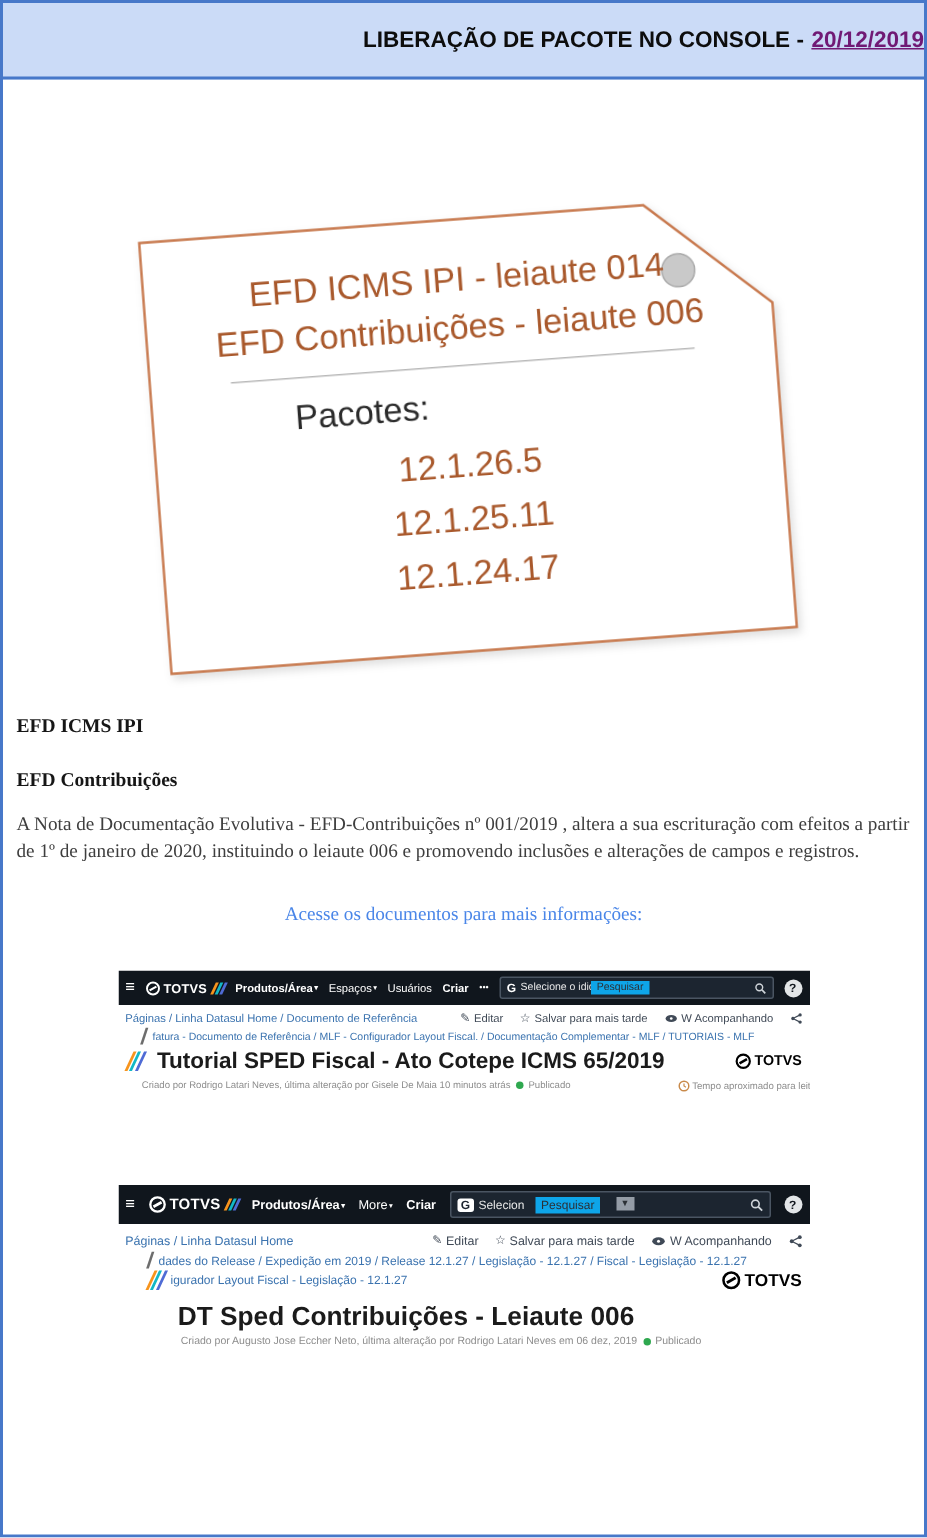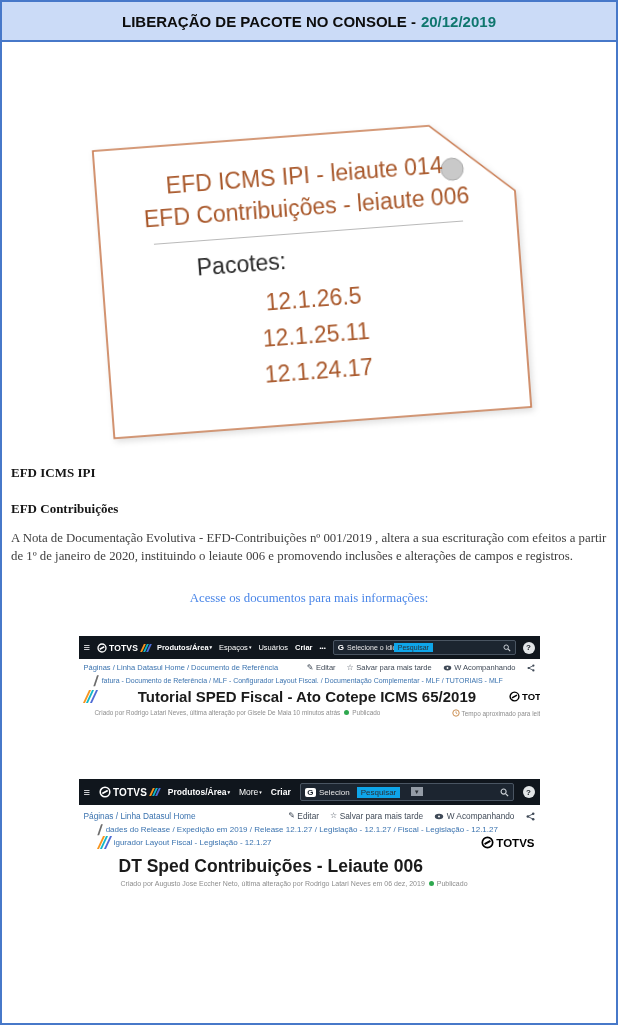--- a/index.html
+++ b/index.html
@@ -2,22 +2,22 @@
 <html><head>
 <meta charset="utf-8">
 <style>
   * { box-sizing: border-box; margin: 0; padding: 0; }
   html,body { background:#ffffff; }
   body { font-family:"Liberation Sans", sans-serif; }
 
   .page { width:618px; height:1025px; border:2px solid #4778c9; background:#fff; position:relative; overflow:hidden; }
 
   
-  .hdr { height:40px; background:#cbdbf7; border-bottom:2px solid #4778c9; display:flex; align-items:center; justify-content:center; font-size:15px; font-weight:bold; color:#0d0d0d; }
-  .hdr .date { color:#0f766e; margin-left:5px; }
+  .hdr { height:51px; background:#cbdbf7; border-bottom:2px solid #4778c9; display:flex; align-items:center; justify-content:flex-end; font-size:15px; font-weight:bold; color:#0d0d0d; }
+  .hdr .date { color:#701a75; margin-left:5px;text-decoration:underline; }
 
   
   .tag-area { position:relative; height:415px; }
   .tag { position:absolute; left:100px; top:92px; width:420px; height:290px; transform:rotate(-4.3deg); filter:drop-shadow(2px 3px 3px rgba(0,0,0,0.13)); }
   .tag svg.shape { position:absolute; left:0; top:0; }
   .tag-text { position:absolute; inset:0; text-align:center; color:#a9592c; padding-top:28px; }
   .tag-line { font-size:23px; }
   .tag-line + .tag-line { margin-top:5px; }
   .tag-sep { width:310px; height:1px; background:#b9b9b9; margin:11px auto 0; }
   .tag-pacotes { margin-top:13px; margin-left:96px; text-align:left; font-size:23px; color:#2b2b2b; }
@@ -71,21 +71,21 @@
   .shot1 .row1 { font-size:7.5px; }
   .shot2 .row1 { font-size:8.3px; margin-top:2px; }
   .crumb { color:#3b73af; white-space:nowrap; }
   .actions { display:flex; align-items:center; gap:11px; color:#404a57; white-space:nowrap; }
   .action { display:flex; align-items:center; gap:2.5px; }
   .tinyicon { font-size:8px; line-height:1; }
   .row2 { display:flex; align-items:center; gap:4px; margin-top:3px; color:#3b73af; }
   .shot1 .row2 { font-size:7px; padding-left:10px; }
   .shot2 .row2 { font-size:8px; padding-left:14px; }
   .bigslash { color:#6d6d6d; font-size:15px; line-height:11px; font-weight:bold; transform:skewX(-8deg); }
-  .row3 { display:flex; align-items:center; margin-top:2px;gap:33px; }
+  .row3 { display:flex; align-items:center; margin-top:2px; }
   .titletxt { font-weight:bold; color:#1b1b1b; white-space:nowrap; }
   .shot1 .titletxt { font-size:15px; margin-left:9px; }
   .shot2 .titletxt { font-size:17.5px; }
   .logo-right { margin-left:auto; display:flex; align-items:center; gap:2px; font-weight:bold; color:#000; }
   .shot1 .logo-right { font-size:9.5px; }
   .shot2 .logo-right { font-size:11.5px; }
   .row4 { position:relative; margin-top:4px; color:#8d8d8d; display:flex; align-items:center; }
   .shot1 .row4 { font-size:6.4px; padding-left:11px; }
   .shot2 .row4 { font-size:7px; padding-left:37px; margin-top:3px; }
   .dot { width:5px; height:5px; border-radius:50%; background:#2fa84f; display:inline-block; margin:0 3px 0 4px; flex:none; }

